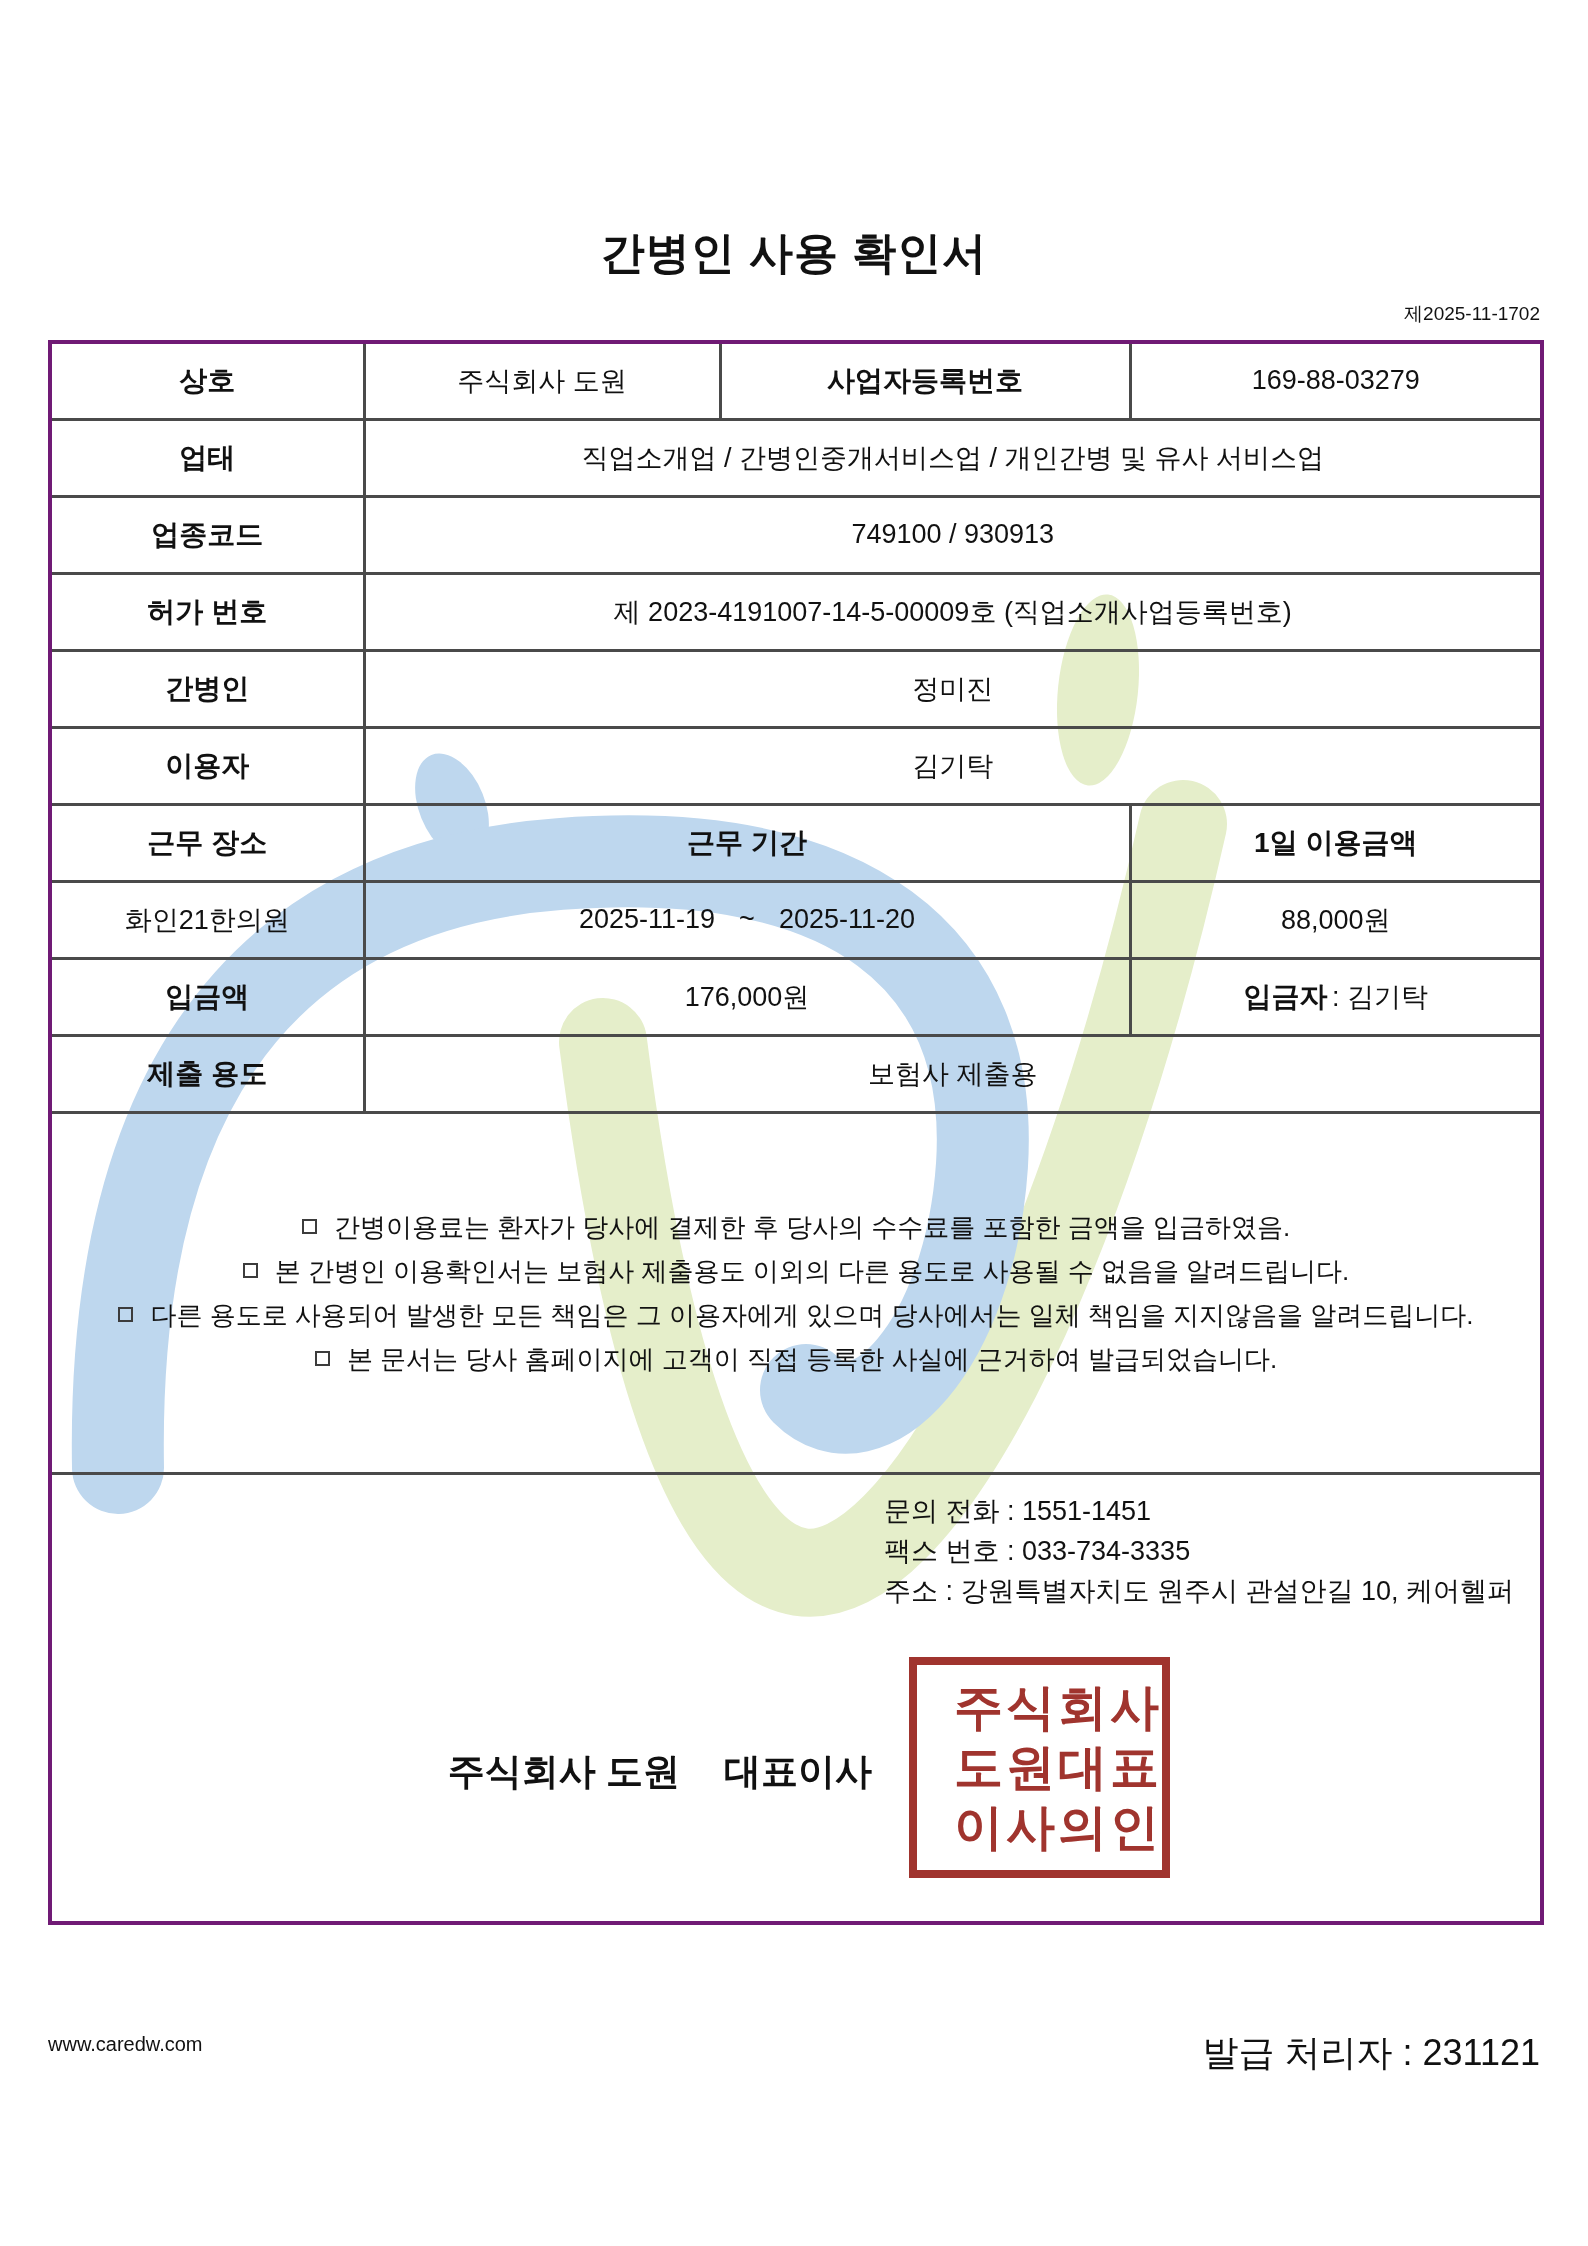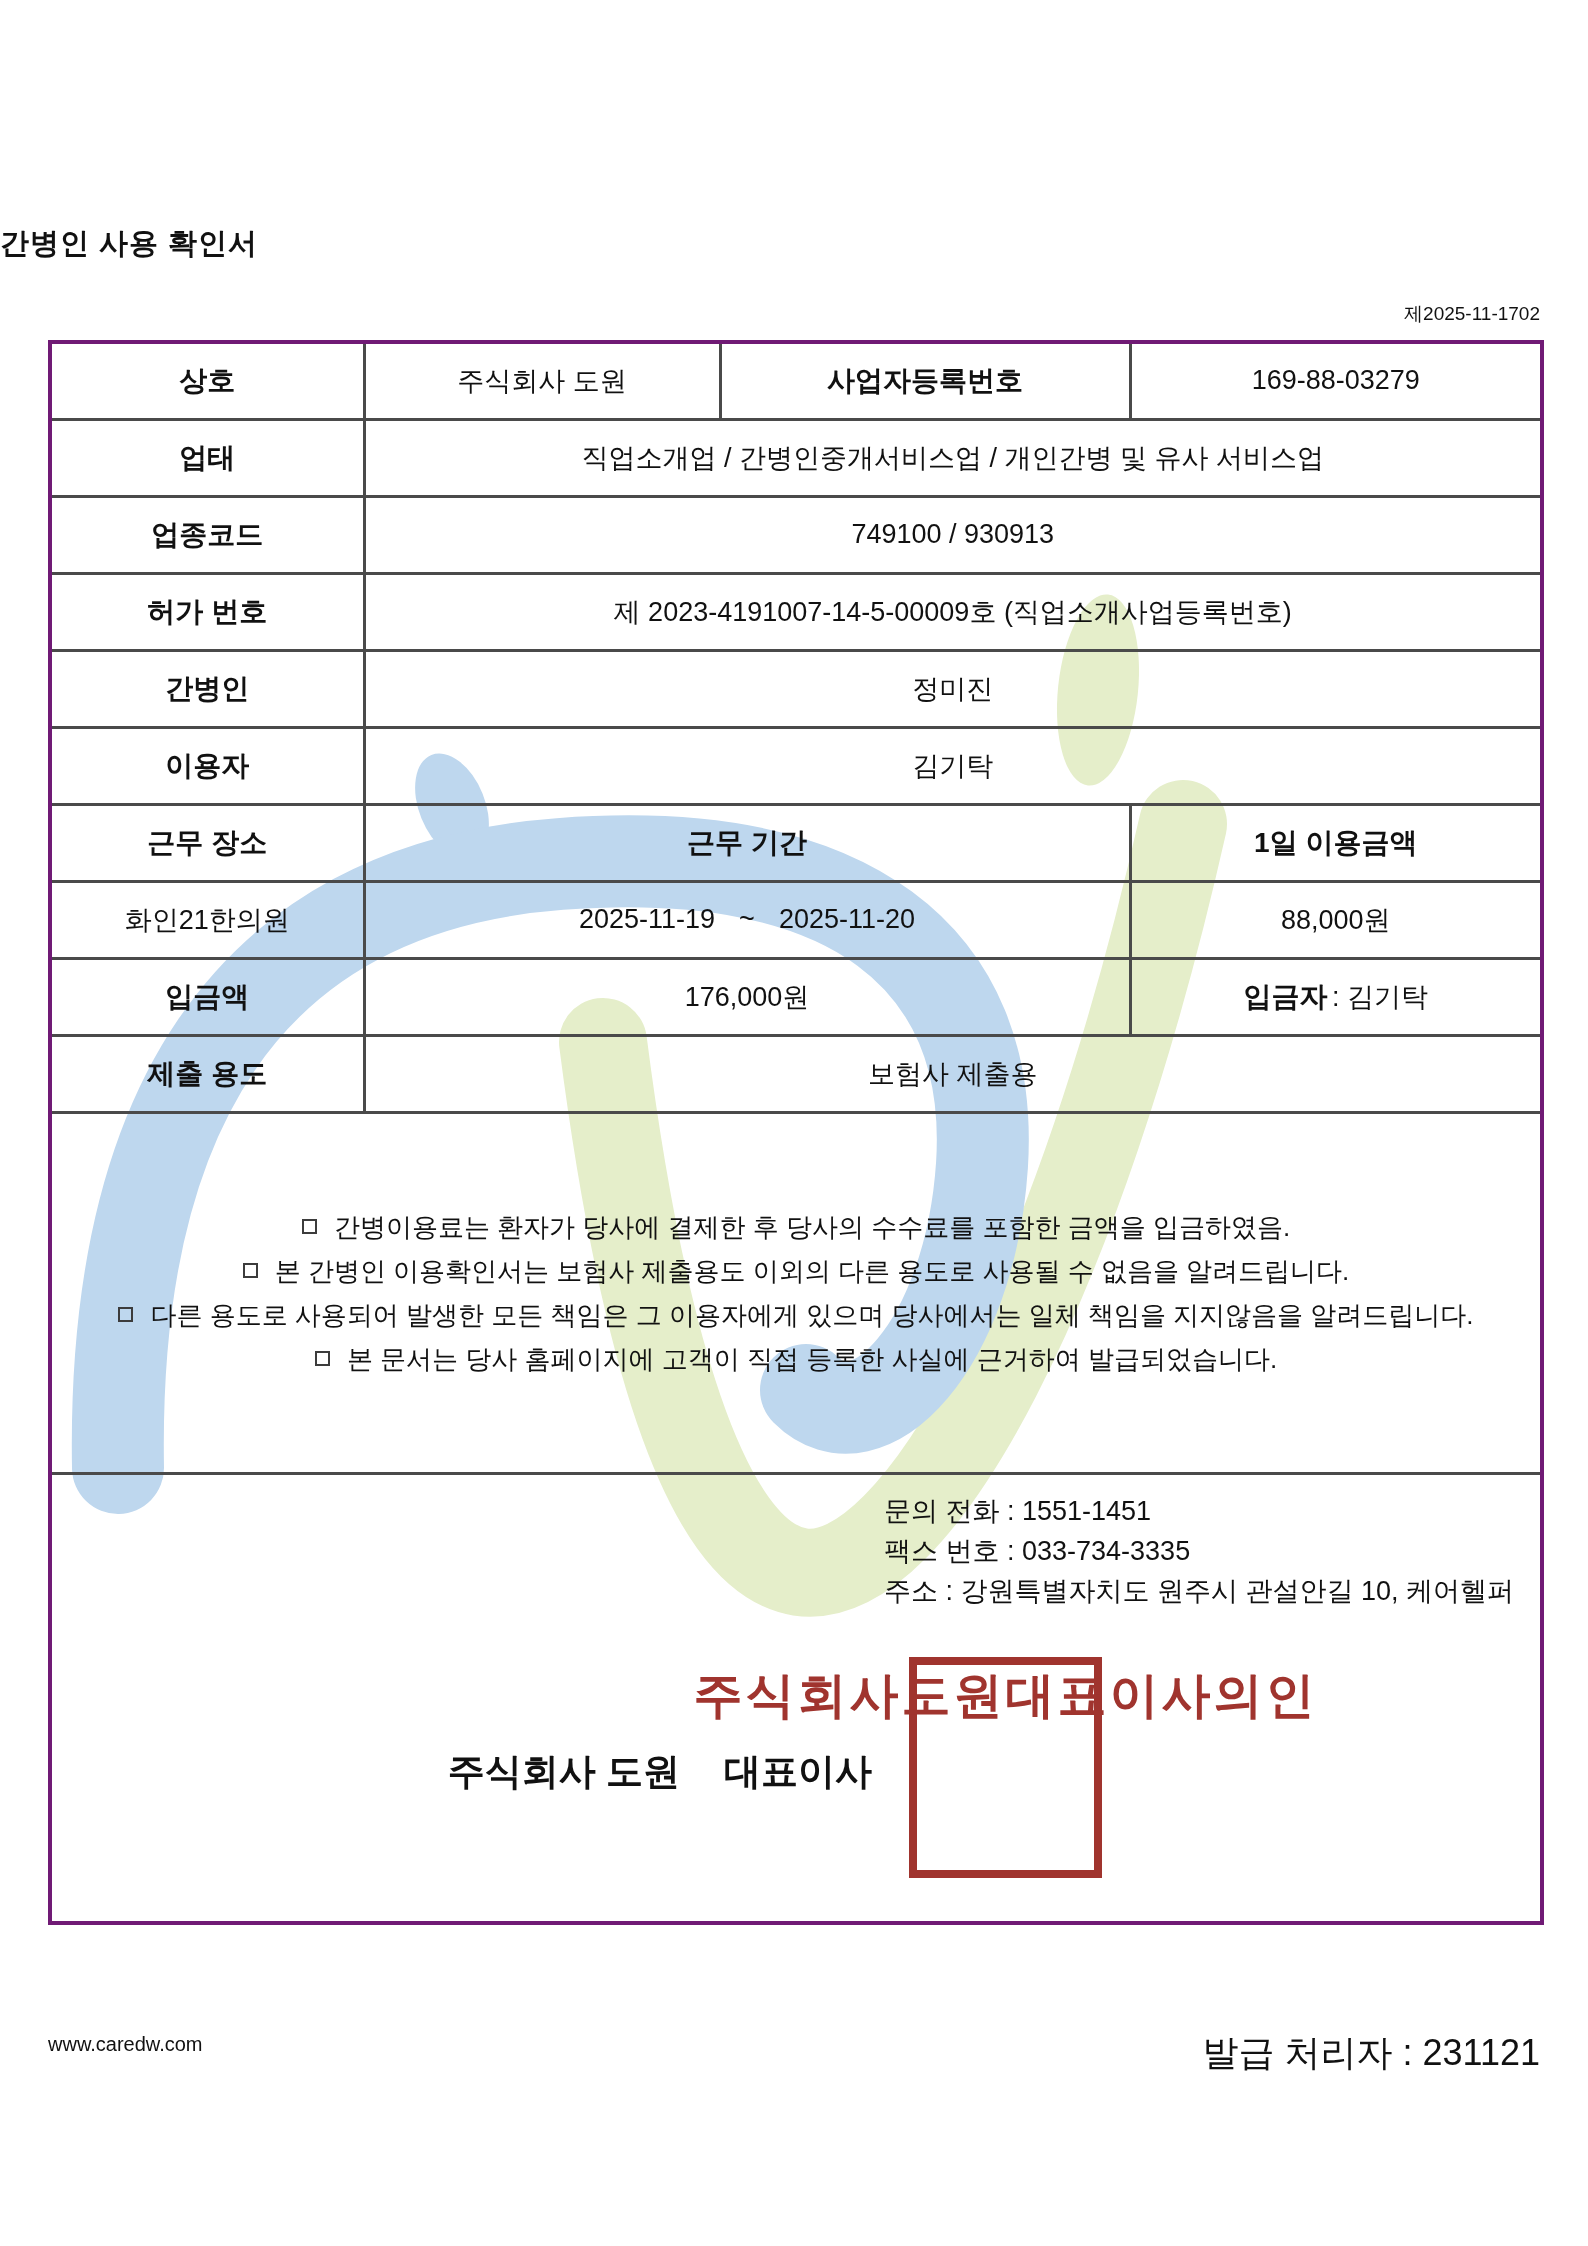--- a/index.html
+++ b/index.html
@@ -6,21 +6,21 @@
   .page {
     position:relative; width:1588px; height:2246px; background:#ffffff;
     font-family:"Liberation Sans","DejaVu Sans",sans-serif; color:#111;
     overflow:hidden;
   }
   .wm { position:absolute; left:0; top:0; width:1588px; height:2246px; z-index:0; }
   .content { position:relative; z-index:1; }
 
   .doc-title {
     position:absolute; left:0; top:224px; width:100%;
-    text-align:left; font-size:29px; font-weight:bold; letter-spacing:1px;
+    text-align:center; font-size:44px; font-weight:bold; letter-spacing:1px;
   }
   .doc-no {
     position:absolute; right:48px; top:301px; font-size:19px;
   }
 
   table.main {
     position:absolute; left:48px; top:340px; width:1492px;
     border-collapse:collapse; table-layout:fixed; background:transparent;
     border:4px solid #701a75;
   }
@@ -49,23 +49,23 @@
   .contact {
     position:absolute; left:832px; top:16px; text-align:left;
     font-size:27px; line-height:40px; white-space:nowrap;
   }
   .sig {
     position:absolute; left:0; top:272px; width:820px; text-align:right;
     font-size:37px; font-weight:bold; white-space:nowrap;
   }
   .sig-gap { display:inline-block; width:44px; }
   .seal {
-    position:absolute; left:857px; top:182px; width:193px; height:221px;
+    position:absolute; left:857px; top:182px; width:261px; height:221px;
     box-sizing:border-box; border:8px solid #a0342e;
-    display:flex; flex-direction:row; justify-content:center; align-items:flex-start;
+    display:flex; flex-direction:column; justify-content:center; align-items:flex-end;
     background:transparent;
   }
   .seal-row {
     font-size:49px; line-height:60px; font-weight:800; letter-spacing:3px;
     color:#a0342e; white-space:nowrap;
   }
 
   .footer-left  { position:absolute; left:48px;  top:2026px; font-size:20px;margin-top:7px; }
   .footer-right { position:absolute; right:48px; top:2029px; font-size:36px; }
 </style>

